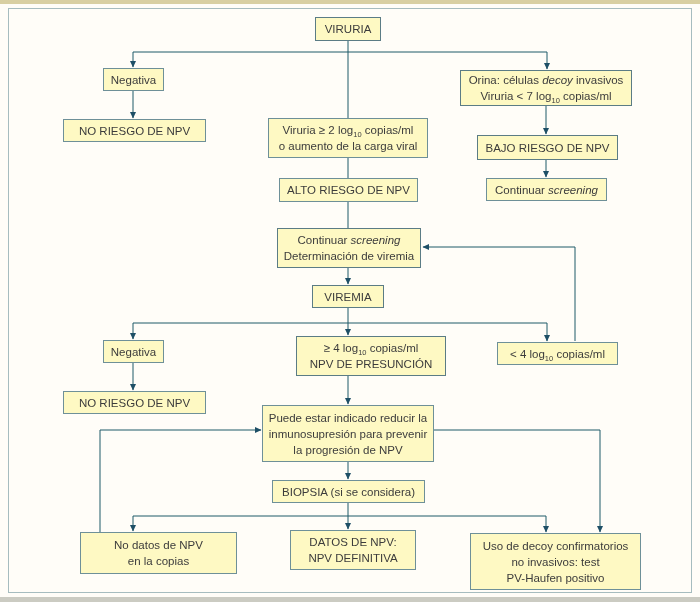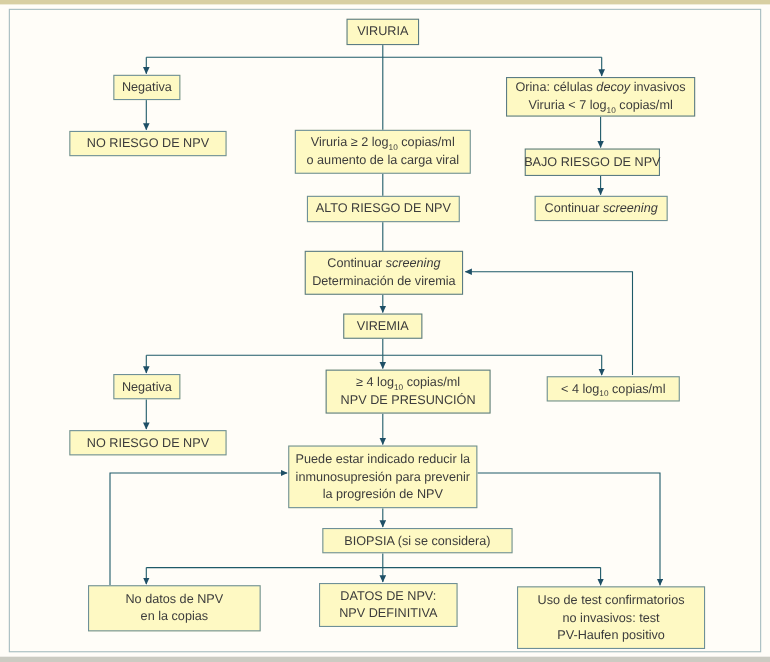--- a/index.html
+++ b/index.html
@@ -95,21 +95,21 @@
 
 <div class="node" style="left:268px;top:118px;width:160px;height:40px;">
   <span><span>Viruria ≥ 2 log</span><sub>10</sub><span> copias/ml</span></span>
   <span>o aumento de la carga viral</span>
 </div>
 
 <div class="node" style="left:279px;top:178px;width:139px;height:24px;">
   <span>ALTO RIESGO DE NPV</span>
 </div>
 
-<div class="node dark" style="left:477px;top:135px;width:123px;height:25px;">
+<div class="node dark" style="left:477px;top:135px;width:141px;height:25px;">
   <span>BAJO RIESGO DE NPV</span>
 </div>
 
 <div class="node" style="left:486px;top:178px;width:121px;height:23px;">
   <span><span>Continuar </span><i>screening</i></span>
 </div>
 
 <div class="node dark" style="left:277px;top:228px;width:144px;height:40px;">
   <span><span>Continuar </span><i>screening</i></span>
   <span>Determinación de viremia</span>
@@ -135,31 +135,31 @@
 <div class="node" style="left:497px;top:342px;width:121px;height:23px;">
   <span><span>&lt; 4 log</span><sub>10</sub><span> copias/ml</span></span>
 </div>
 
 <div class="node" style="left:262px;top:405px;width:172px;height:57px;">
   <span>Puede estar indicado reducir la</span>
   <span>inmunosupresión para prevenir</span>
   <span>la progresión de NPV</span>
 </div>
 
-<div class="node" style="left:272px;top:480px;width:173px;height:23px;margin-left:21px;">
+<div class="node" style="left:272px;top:480px;width:153px;height:23px;">
   <span>BIOPSIA (si se considera)</span>
 </div>
 
 <div class="node" style="left:80px;top:532px;width:157px;height:42px;">
   <span>No datos de NPV</span>
   <span>en la copias</span>
 </div>
 
 <div class="node" style="left:290px;top:530px;width:126px;height:40px;">
   <span>DATOS DE NPV:</span>
   <span>NPV DEFINITIVA</span>
 </div>
 
 <div class="node" style="left:470px;top:533px;width:171px;height:57px;">
-  <span>Uso de test confirmatorios</span>
+  <span>Uso de decoy confirmatorios</span>
   <span>no invasivos: test</span>
   <span>PV-Haufen positivo</span>
 </div>
 
 </body></html>

